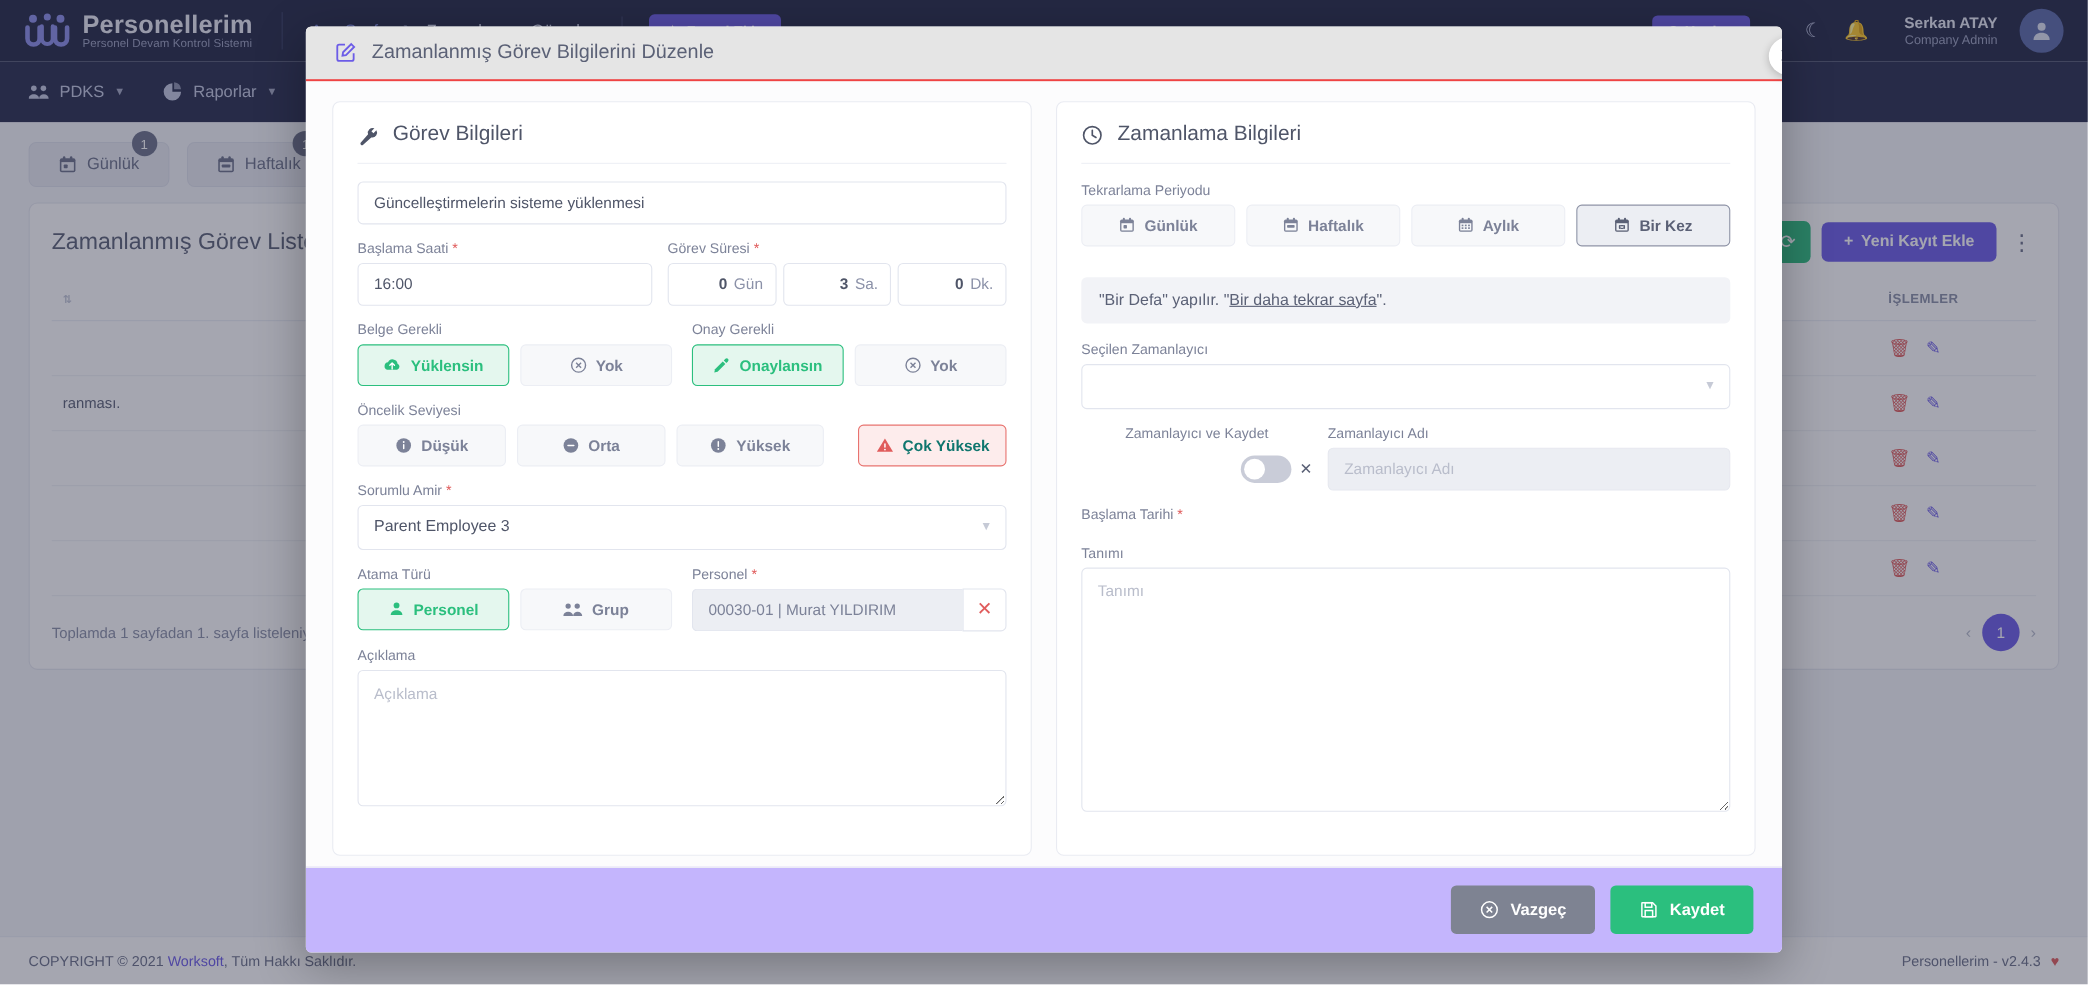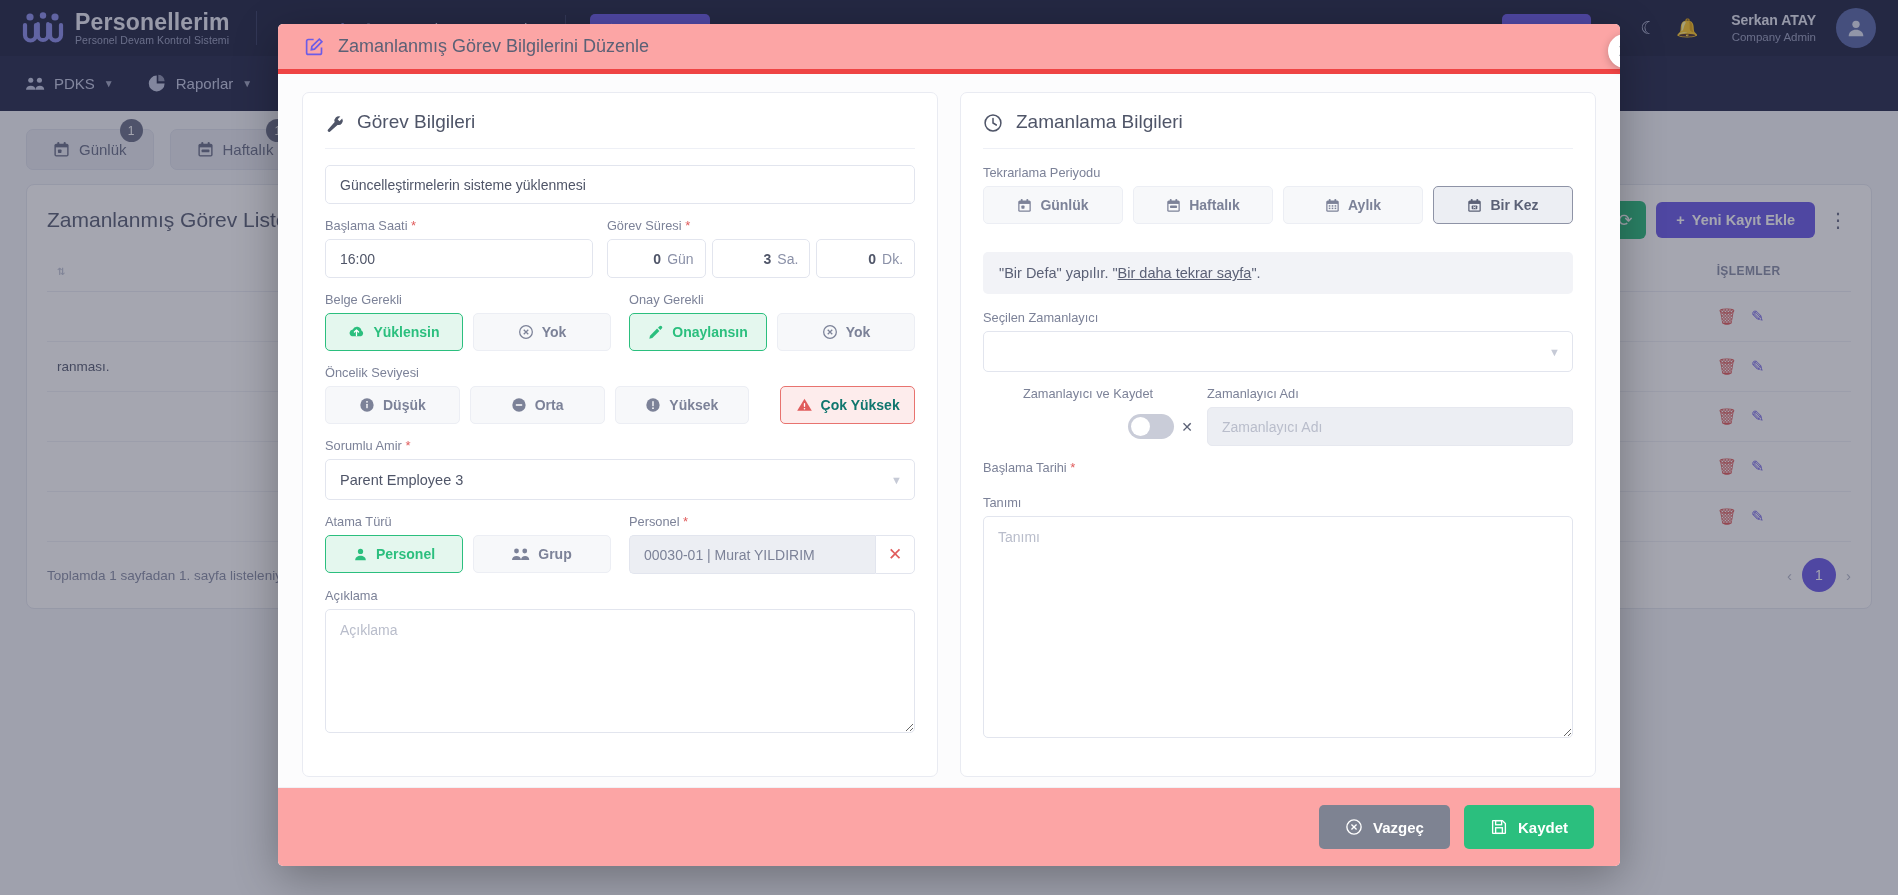--- a/index.html
+++ b/index.html
@@ -117,21 +117,21 @@
   
   #overlay { position: absolute; inset: 0; background: rgba(40,44,66,.42); }
 
   #modal {
     position: absolute; left: 278px; top: 24px; width: 1342px; height: 842px;
     background: #fff; border-radius: 5px; box-shadow: 0 12px 45px rgba(0,0,0,.3);
     display: flex; flex-direction: column; overflow: hidden;
   }
   .modal-head {
     height: 52px; display: flex; align-items: center; padding: 0 26px; gap: 13px;
-    border-bottom: 5px solid #ef4444; background: #fca5a5;
+    border-bottom: 2px solid #ef4444; background: #e5e5e5;
   }
   .modal-head .mh-title { font-size: 18px; color: #5b6176; font-weight: 400; }
   .modal-close {
     position: absolute; right: -22px; top: 10px; width: 34px; height: 34px; border-radius: 50%;
     background: #fff; color: #3b4054; display: flex; align-items: center; justify-content: center;
     font-size: 19px; box-shadow: 0 2px 8px rgba(0,0,0,.22);
   }
   .modal-body {
     flex: 1; display: flex; gap: 22px; padding: 18px 24px 10px 24px; background: #fcfcfd;
   }
@@ -228,21 +228,21 @@
   .switch-x { color: #5b6176; font-size: 14px; }
   .naming-right { flex: 1; }
   .name-input {
     width: 100%; height: 39px; border: 1px solid #e6e8ef; border-radius: 5px;
     background: #eceef3; padding: 0 14px; display: flex; align-items: center;
     font-size: 14px; color: #b9bdcb;
   }
 
   .modal-foot {
     height: 82px; display: flex; align-items: center; justify-content: flex-end;
-    gap: 14px; padding: 0 26px; background: #fca5a5; border-top: 1px solid #f0f1f6;
+    gap: 14px; padding: 0 26px; background: #c4b5fd; border-top: 1px solid #f0f1f6;
   }
   .mbtn {
     height: 44px; border-radius: 5px; padding: 0 26px; display: flex; align-items: center;
     gap: 10px; font-size: 15px; font-weight: 600; color: #fff;
   }
   .mbtn.cancel { background: #7e8392; }
   .mbtn.save { background: #2bbf7e; }
 
   svg { display: block; }
 </style>
@@ -458,20 +458,29 @@
           <span>Toplamda 1 sayfadan 1. sayfa listeleniyor</span>
           <div class="pager">
             <span class="pg-arrow">‹</span>
             <span class="pg-num">1</span>
             <span class="pg-arrow">›</span>
           </div>
         </div>
       </div>
     </div>
 
+    <div class="footer-bar">
+      <div class="fl">
+        <span>COPYRIGHT © 2021 </span><a href="#">Worksoft</a><span>, Tüm Hakkı Saklıdır.</span>
+      </div>
+      <div class="fr">
+        <span>Personellerim - v2.4.3</span>
+        <span style="color:#e05c5c">♥</span>
+      </div>
+    </div>
   </div>
 
   <div id="overlay"></div>
 
   <div id="modal">
     <div class="modal-close">
       <span>✕</span>
     </div>
 
     <div class="modal-head">

